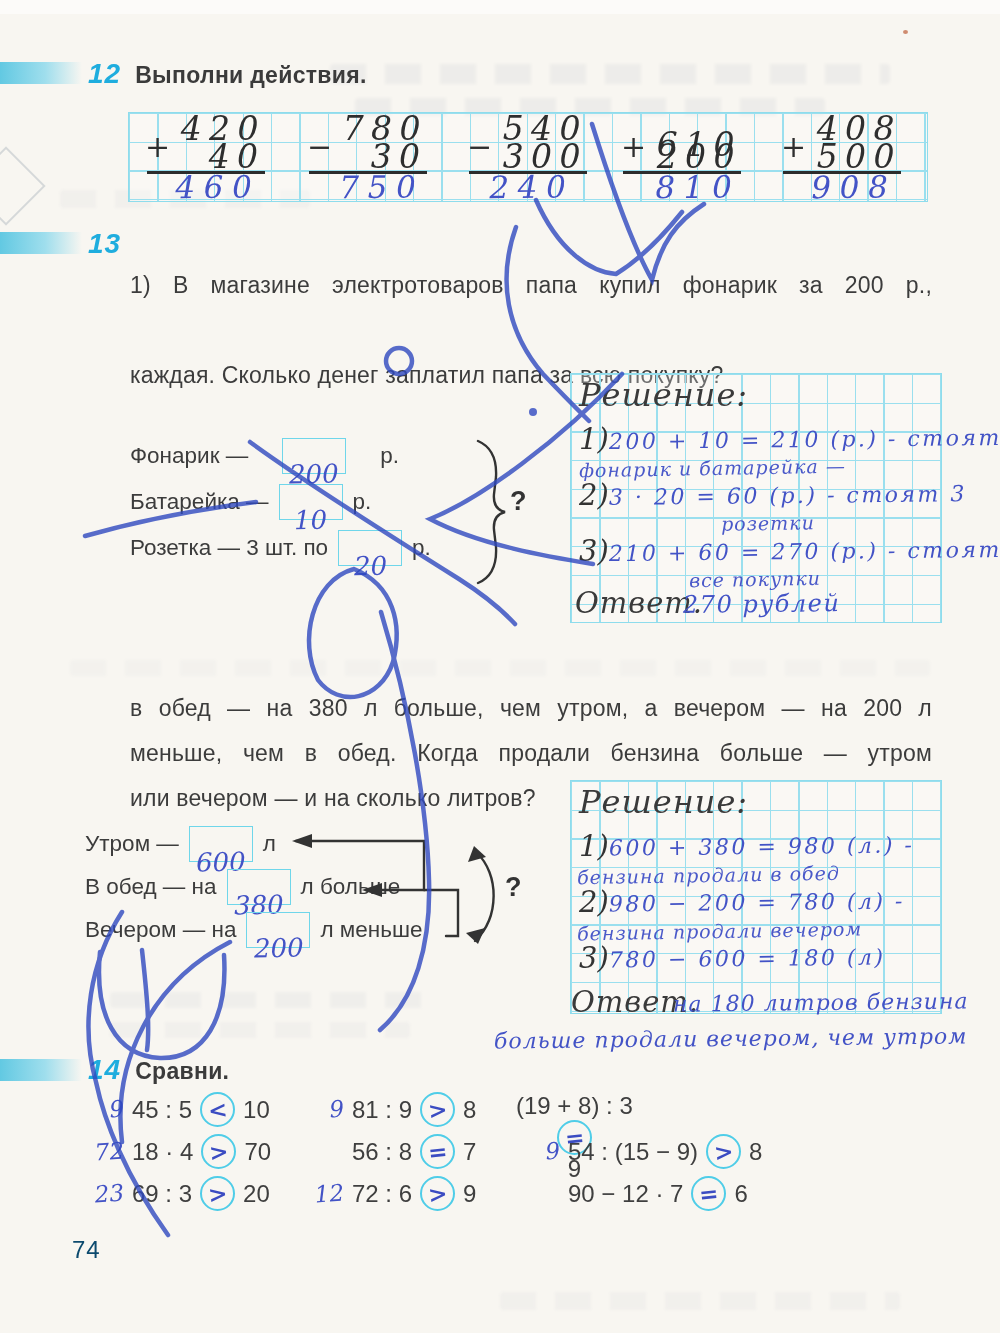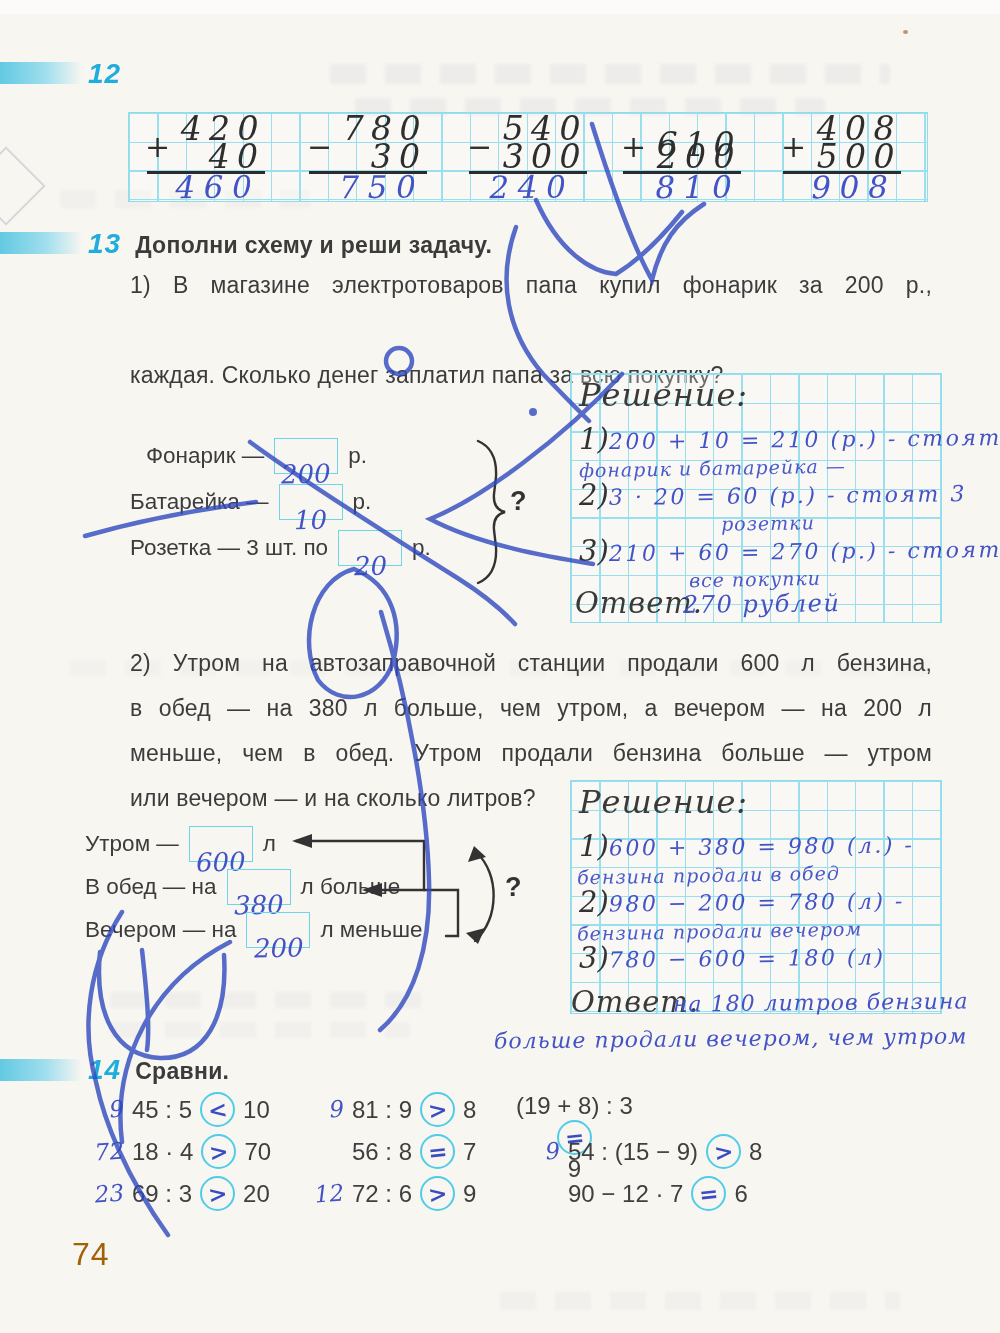--- a/index.html
+++ b/index.html
@@ -52,21 +52,21 @@
            color:#4a59c9;letter-spacing:1px;white-space:nowrap;transform:rotate(-1deg);}
   
   .cmp-item{position:absolute;display:flex;align-items:center;font-size:24px;color:#3f3f3f;white-space:nowrap;}
   .cmp-helper{display:inline-block;width:44px;text-align:right;margin-right:8px;
               font-family:"DejaVu Serif",serif;font-style:italic;font-size:23px;color:#4353c6;
               transform:rotate(-4deg);}
   .cmp-circle{display:inline-flex;justify-content:center;align-items:center;width:31px;height:31px;
               border:2.2px solid #4fcde8;border-radius:50%;margin:0 8px;}
   .cmp-sign{font-family:"DejaVu Serif",serif;font-style:italic;font-size:23px;font-weight:bold;
             color:#3b4cc2;transform:rotate(-6deg);}
-  .page-num{position:absolute;font-size:32px;color:#a16207;letter-spacing:1px;}
+  .page-num{position:absolute;font-size:24px;color:#0c4a6e;letter-spacing:1px;}
   
   .bleed{position:absolute;filter:blur(1.6px);opacity:.45;border-radius:4px;
          background:repeating-linear-gradient(90deg,rgba(128,138,162,.20) 0 36px,rgba(128,138,162,0) 36px 55px);}
   .bleed-diamond{position:absolute;width:52px;height:52px;border:2px solid rgba(150,160,172,.35);
                  transform:rotate(45deg);filter:blur(.6px);}
   .speck{position:absolute;width:5px;height:4px;border-radius:50%;background:#c4714f;opacity:.8;}
   svg.overlay{position:absolute;left:0;top:0;pointer-events:none;}
 </style>
 </head>
 <body>
@@ -80,20 +80,21 @@
   <div class="bleed" style="left:70px;top:660px;width:860px;height:16px;opacity:.22;"></div>
   <div class="bleed" style="left:110px;top:992px;width:330px;height:16px;opacity:.35;"></div>
   <div class="bleed" style="left:110px;top:1022px;width:300px;height:16px;opacity:.3;"></div>
   <div class="bleed" style="left:500px;top:1292px;width:400px;height:18px;opacity:.3;"></div>
   <div class="bleed-diamond" style="left:-22px;top:158px;"></div>
   <div class="speck" style="left:903px;top:30px;"></div>
 
   <div class="teal-bar" style="top:62px;"></div>
   <div class="task-header" style="left:88px;top:58px;">
     <span class="task-num">12</span>
+    <span class="task-title">Выполни действия.</span>
   </div>
 
   <div class="sq-grid" style="left:128px;top:112px;width:798px;height:88px;">
 
     <div class="colprob" style="left:16px;top:0;">
       <span class="op-sign" style="left:0;top:16px;">+</span>
       <div class="print-num" style="left:32px;top:-4px;"><span>4</span><span>2</span><span>0</span></div>
       <div class="print-num" style="left:60px;top:24px;"><span>4</span><span>0</span></div>
       <div class="rule" style="left:2px;top:58px;width:118px;"></div>
       <div class="hw-num" style="left:26px;top:56px;"><span>4</span><span>6</span><span>0</span></div>
@@ -128,27 +129,26 @@
       <div class="print-num" style="left:32px;top:-4px;"><span>4</span><span>0</span><span>8</span></div>
       <div class="print-num" style="left:32px;top:24px;"><span>5</span><span>0</span><span>0</span></div>
       <div class="rule" style="left:2px;top:58px;width:118px;"></div>
       <div class="hw-num" style="left:26px;top:56px;"><span>9</span><span>0</span><span>8</span></div>
     </div>
   </div>
 
   <div class="teal-bar" style="top:232px;"></div>
   <div class="task-header" style="left:88px;top:228px;">
     <span class="task-num">13</span>
-    <span class="task-title">Дополни схему и реши задачу.</span>
   </div>
 
   <div class="pline just" style="left:130px;top:272px;">1) В магазине электротоваров папа купил фонарик за 200 р.,</div>
   <div class="pline" style="left:130px;top:362px;">каждая. Сколько денег заплатил папа за всю покупку?</div>
 
-  <div class="srow" style="left:146px;top:438px;">
+  <div class="srow" style="left:130px;top:438px;gap:24px;">
     <span>Фонарик —</span>
     <span class="val-box">
         <span class="hw-inline">200</span>
       </span>
     <span>р.</span>
   </div>
   <div class="srow" style="left:130px;top:484px;">
     <span>Батарейка —</span>
     <span class="val-box">
         <span class="hw-inline">10</span>
@@ -172,23 +172,22 @@
     <span class="step-num" style="left:8px;top:104px;">2)</span>
     <span class="hw-eq" style="left:38px;top:109px;">3 · 20 = 60 (р.) - стоят 3</span>
     <span class="hw-note" style="left:150px;top:138px;">розетки</span>
     <span class="step-num" style="left:8px;top:160px;">3)</span>
     <span class="hw-eq" style="left:38px;top:165px;">210 + 60 = 270 (р.) - стоят</span>
     <span class="hw-note" style="left:118px;top:194px;">все покупки</span>
     <span class="ans-label" style="left:4px;top:212px;">Ответ.</span>
     <span class="hw-eq" style="left:112px;top:216px;font-size:24px;letter-spacing:1.5px;">270 рублей</span>
   </div>
 
-  <div class="pline just" style="left:130px;top:650px;">2) Утром на автозаправочной станции продали 600 л бензина,</div>
   <div class="pline just" style="left:130px;top:695px;">в обед — на 380 л больше, чем утром, а вечером — на 200 л</div>
-  <div class="pline just" style="left:130px;top:740px;">меньше, чем в обед. Утром продали бензина больше — утром</div>
+  <div class="pline just" style="left:130px;top:740px;">меньше, чем в обед. Когда продали бензина больше — утром</div>
   <div class="pline" style="left:130px;top:785px;">или вечером — и на сколько литров?</div>
 
   <div class="srow" style="left:85px;top:826px;">
     <span>Утром —</span>
     <span class="val-box">
         <span class="hw-inline">600</span>
       </span>
     <span>л</span>
   </div>
   <div class="srow" style="left:85px;top:869px;">

